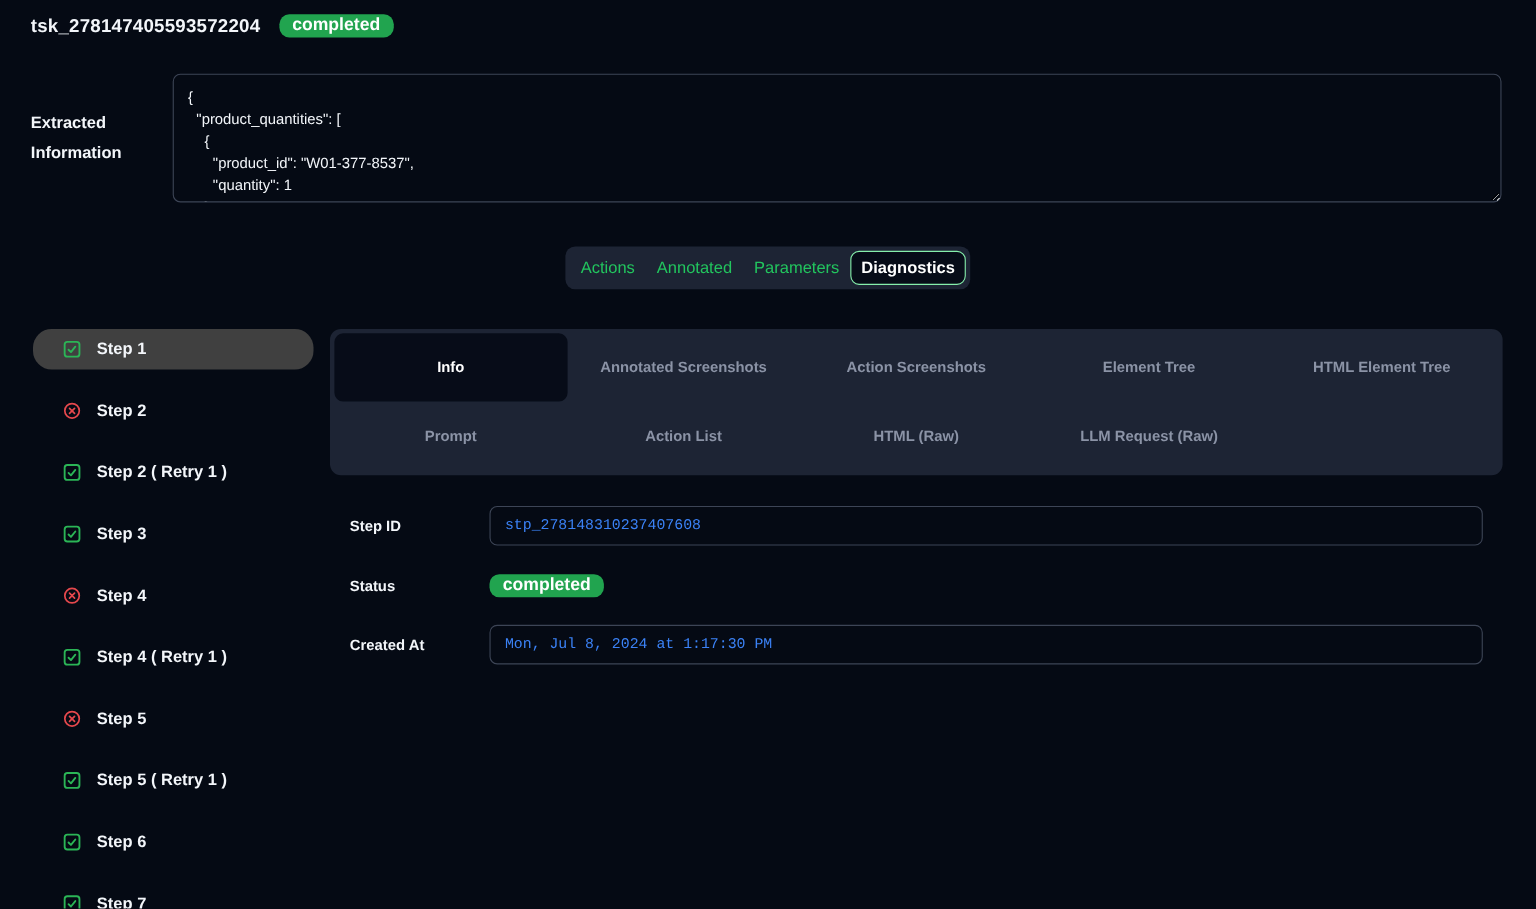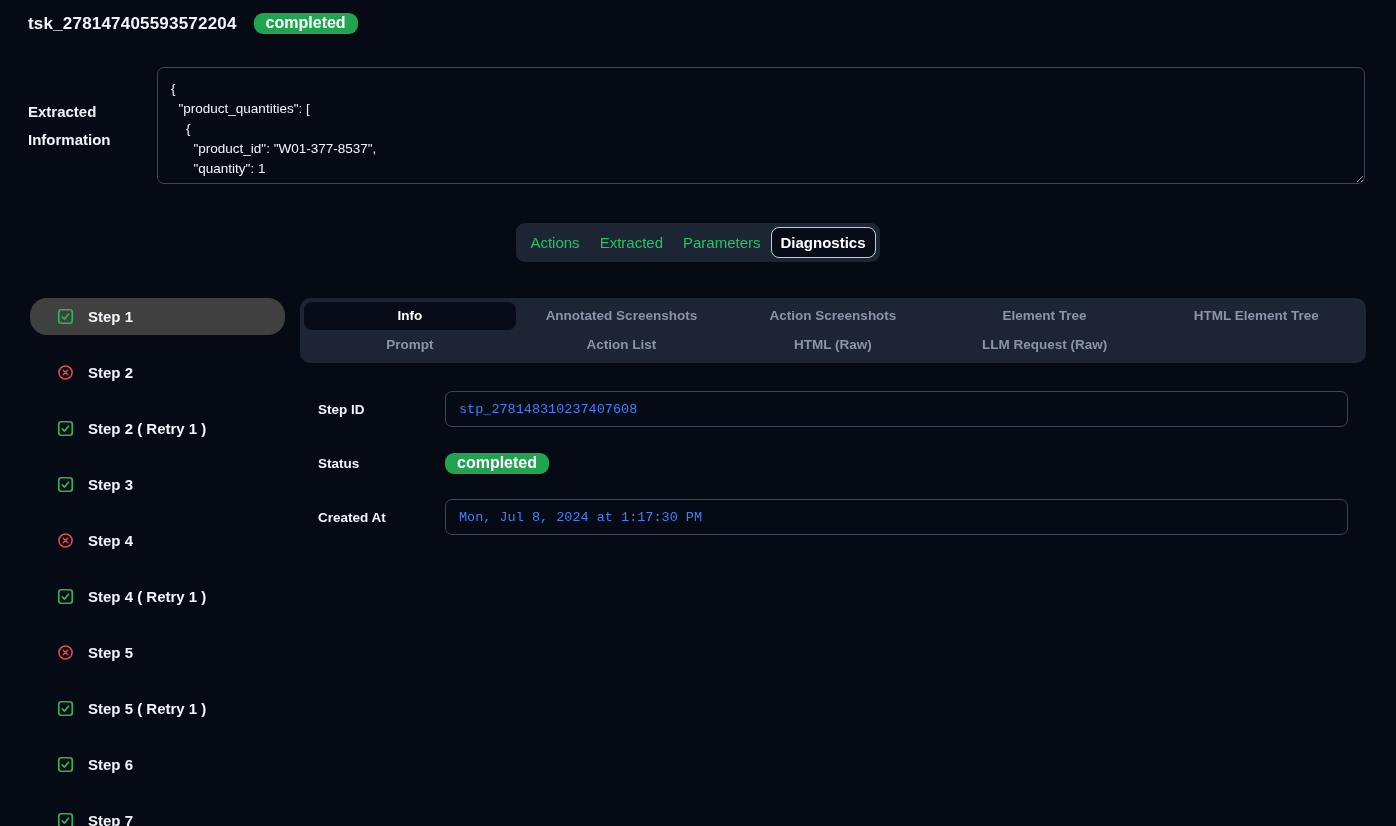--- a/index.html
+++ b/index.html
@@ -80,21 +80,21 @@
 
   
   .subtabs {
     background: #1d2434; border-radius: 10px;
     padding: 4px; display: grid;
     grid-template-columns: repeat(5, 1fr);
     row-gap: 1px;
   }
   .subtab {
     text-align: center; font-size: 13.5px; font-weight: 600;
-    color: #8b93a6; padding: 6px 2px; border-radius: 8px;
+    color: #8b93a6; padding: 23px 2px; border-radius: 8px;
     cursor: pointer; line-height: 16px;
   }
   .subtab.active { background: #070c18; color: #ffffff; font-weight: 700; }
 
   
   .fields { margin-top: 28px; padding: 0 18px; }
   .field-row { display: flex; align-items: center; margin-bottom: 18px; }
   .field-label { width: 127px; flex: 0 0 127px; font-size: 13.5px; font-weight: 700; }
   .field-input {
     flex: 1; height: 36px;
@@ -123,21 +123,21 @@
       "quantity": 1
     }
   ]
 }</textarea>
   </div>
 </div>
 
 <div class="tabs-row">
   <div class="tabbar">
     <div class="tab">Actions</div>
-    <div class="tab">Extracted</div>
+    <div class="tab">Annotated</div>
     <div class="tab">Parameters</div>
     <div class="tab active">Diagnostics</div>
   </div>
 </div>
 
 <div class="content">
 
   <div class="steps-col">
 
     <div class="step-item active">

